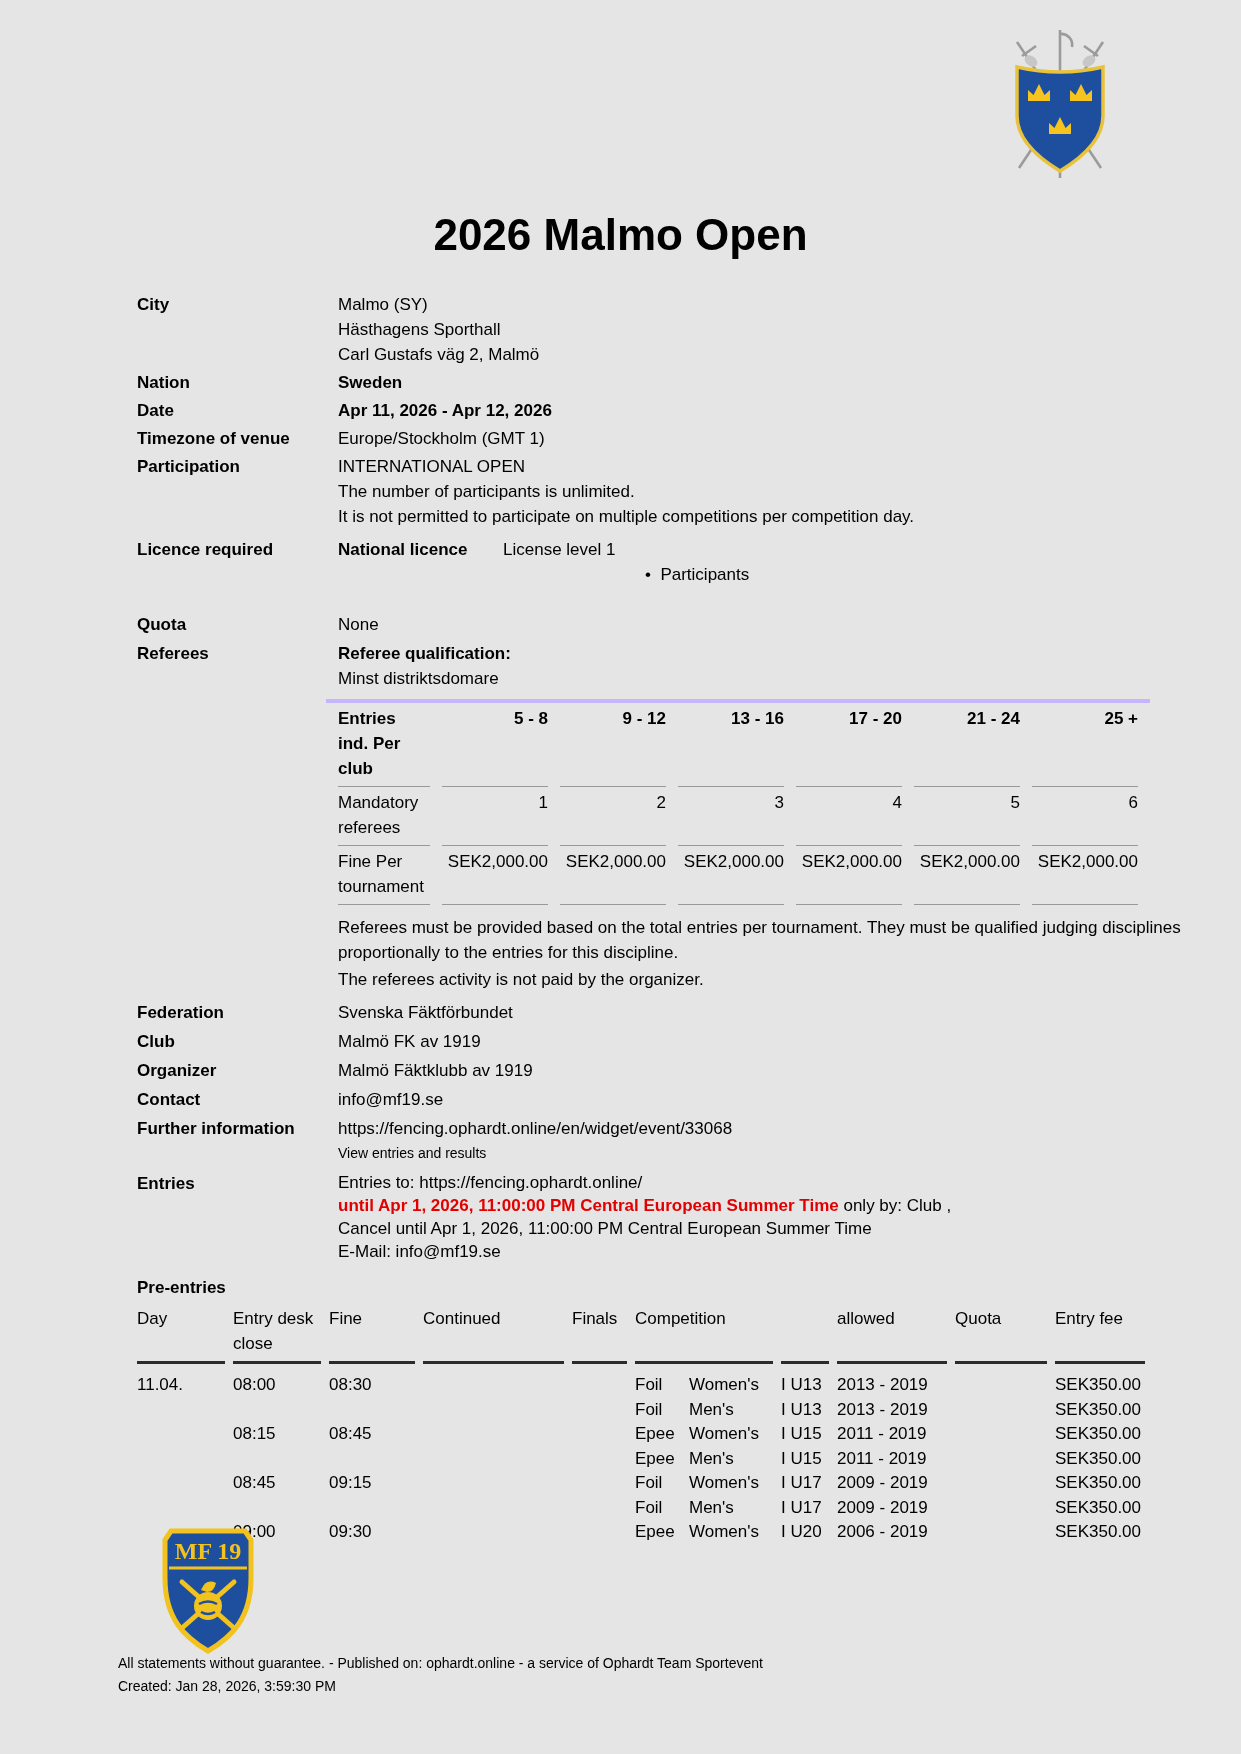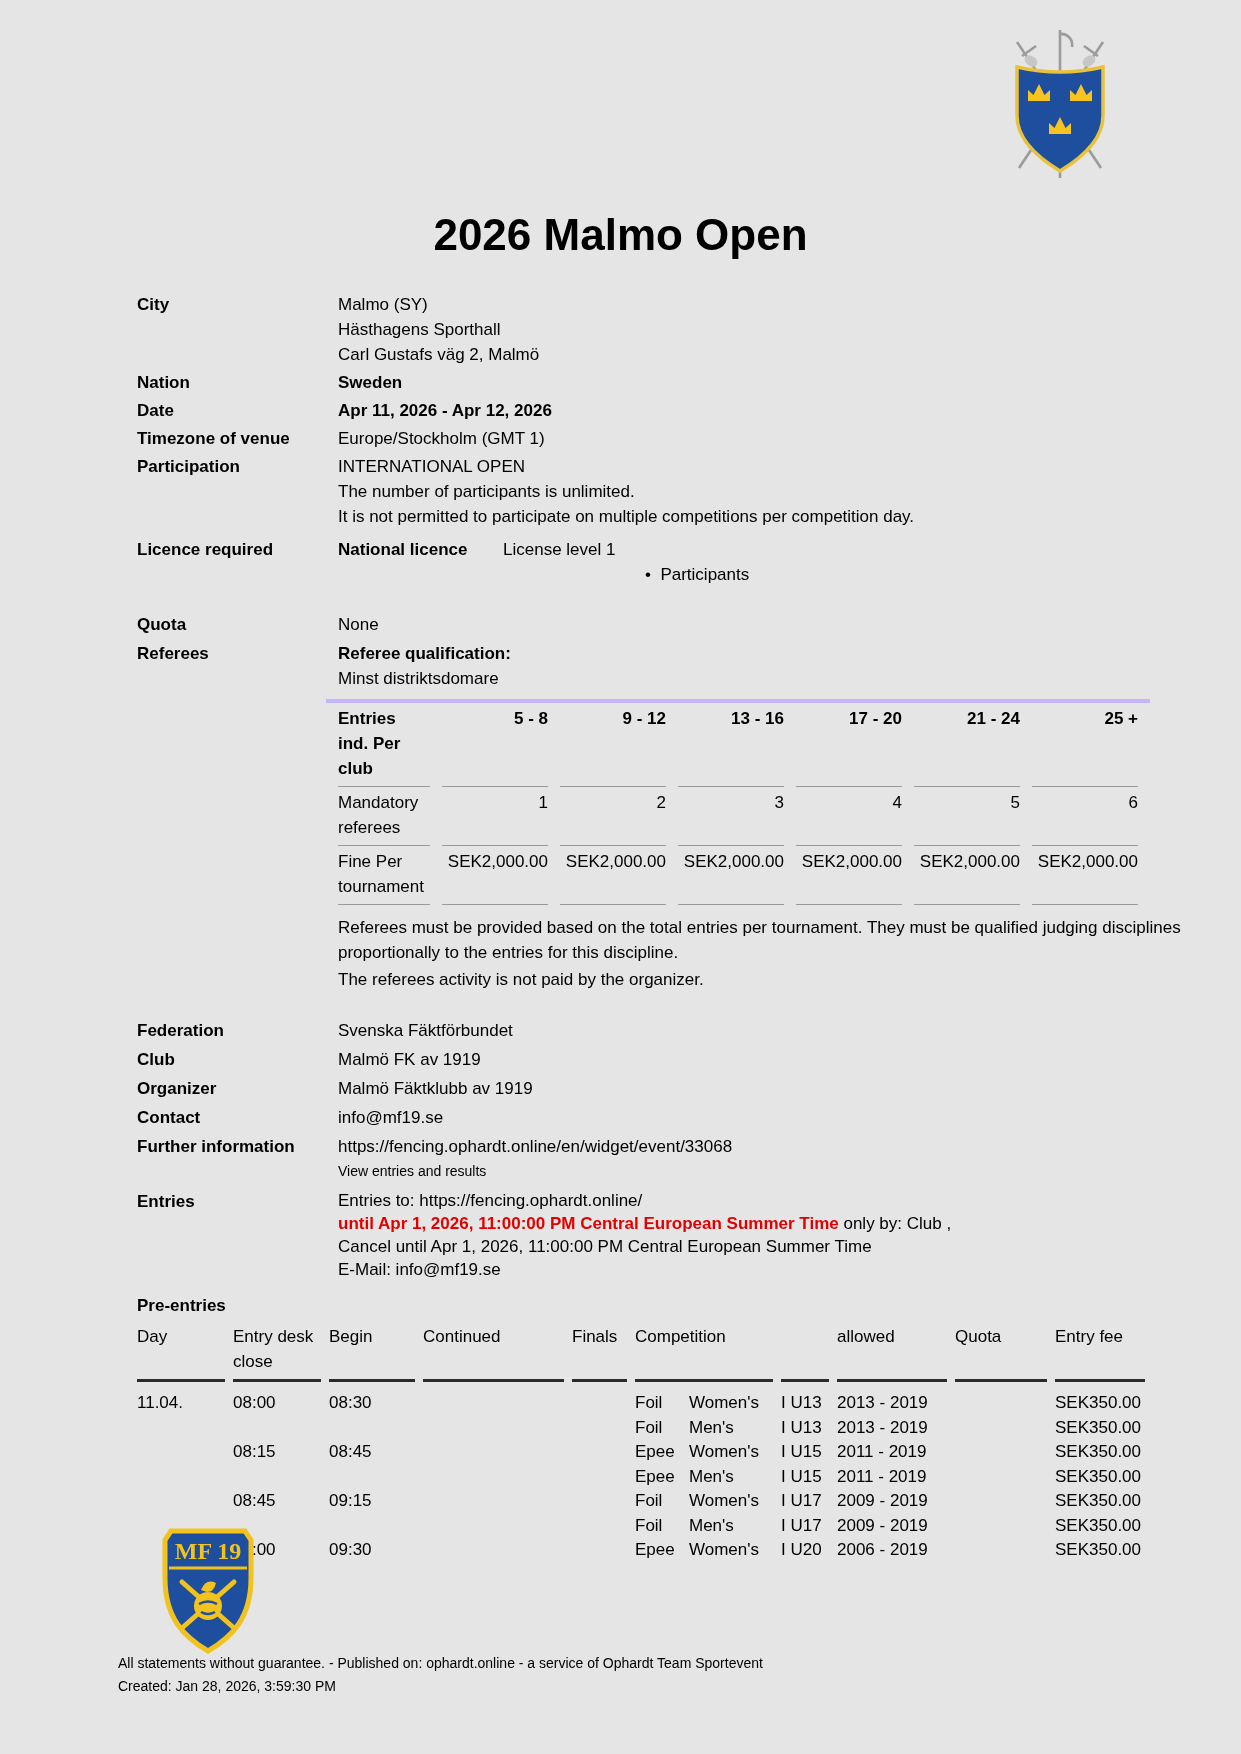--- a/index.html
+++ b/index.html
@@ -12,21 +12,21 @@
   .title{margin:0;padding-top:210px;text-align:center;font-weight:bold;font-size:44px;line-height:50px;}
   .content{padding-left:137px;padding-right:60px;}
   .row{display:flex;margin-top:3px;}
   .row .lbl{width:201px;flex:none;font-weight:bold;}
   .row .val{flex:1;min-width:0;}
   .b{font-weight:bold;}
   .mt-city{margin-top:32px;}
   .mt-lic{margin-top:8px;}
   .mt-quota{margin-top:25px;}
   .mt-ref{margin-top:4px;}
-  .mt-fed{margin-top:26px;}
+  .mt-fed{margin-top:8px;}
   .mt-org{margin-top:4px;}
   .mt-ent{margin-top:6px;}
   .licname{display:inline-block;min-width:165px;font-weight:bold;}
   .bullet-line{margin-left:307px;}
   .bullet-line::before{content:"\2022\00a0\00a0";font-size:17px;}
   .small{font-size:14px;line-height:24px;}
   .entries-val div{line-height:23px;}
   .red{color:#e30000;font-weight:bold;}
   
   .reftab{border-collapse:separate;border-spacing:12px 0;margin:8px 0 10px -12px;border-top:4px solid #c4b5fd;}
@@ -230,21 +230,21 @@
           <col style="width:84px">
           <col style="width:48px">
           <col style="width:110px">
           <col style="width:92px">
           <col style="width:90px">
       </colgroup>
       <thead>
         <tr>
           <th>Day</th>
           <th>Entry desk close</th>
-          <th>Begin</th>
+          <th>Fine</th>
           <th>Continued</th>
           <th class="r">Finals</th>
           <th colspan="2">Competition</th>
           <th></th>
           <th>allowed</th>
           <th>Quota</th>
           <th>Entry fee</th>
         </tr>
       </thead>
       <tbody>

